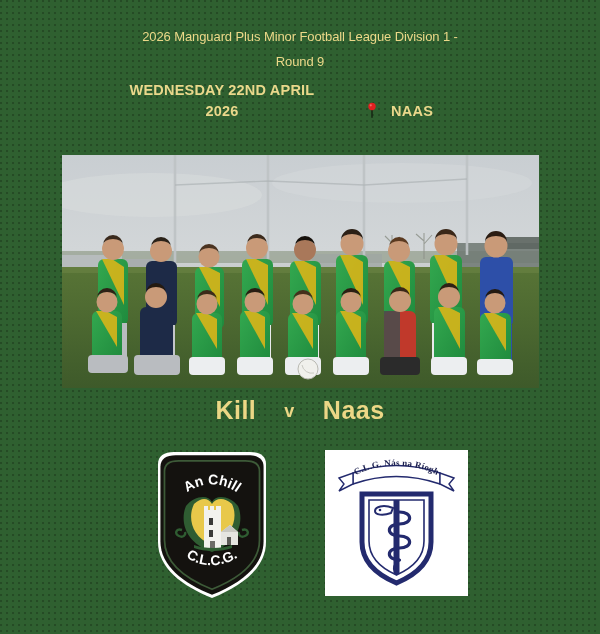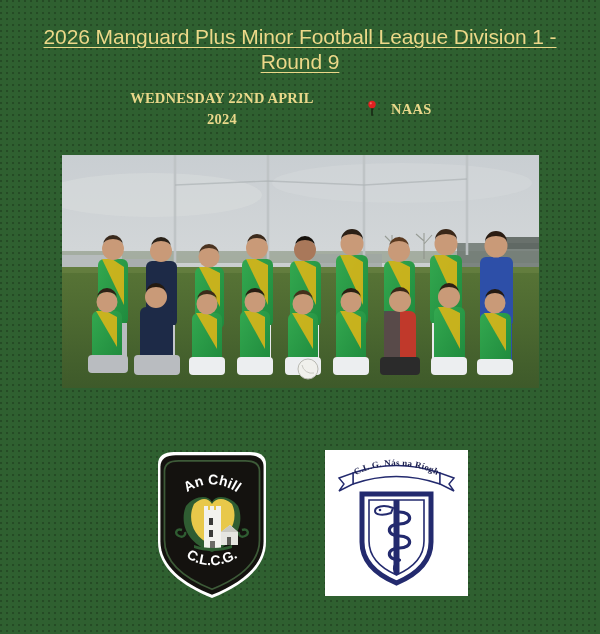--- a/index.html
+++ b/index.html
@@ -26,39 +26,37 @@
   .title-block {
     position: absolute;
     left: 0;
     top: 24px;
     width: 600px;
     text-align: center;
   }
   .title-line {
     display: inline;
     color: #ecd889;
-    font-size: 21px;
+    font-size: 13px;
     font-weight: 400;
     letter-spacing: -0.1px;
     line-height: 25px;
-    text-decoration: underline;
     text-underline-offset: 3px;
     text-decoration-thickness: 1.2px;
   }
 
   
   .info-row {
     position: absolute;
     left: 0;
-    top: 88px;
+    top: 80px;
     width: 600px;
     display: flex;
     justify-content: center;
-    align-items: center;
-    font-family: Liberation Serif, serif;
+    align-items: flex-end;
   }
   .date-col {
     width: 268px;
     text-align: center;
     color: #ead88b;
     font-size: 14.5px;
     font-weight: bold;
     letter-spacing: 0.2px;
     line-height: 21px;
   }
@@ -148,21 +146,21 @@
 
   <div class="title-block">
     <span class="title-line">2026 Manguard Plus Minor Football League Division 1 -</span><br>
     <span class="title-line">Round 9</span>
   </div>
 
   <div class="info-row">
 
     <div class="date-col">
       <span>WEDNESDAY 22ND APRIL</span><br>
-      <span>2024</span>
+      <span>2026</span>
     </div>
 
     <div class="meta-col">
 
       <div class="meta-line">
         <span class="icon-slot">
           <svg viewBox="0 0 20 20" width="18" height="18" aria-hidden="true">
             <path d="M10 4.2 L10 17" stroke="#13200f" stroke-width="1.5" fill="none" stroke-linecap="round"></path>
             <circle cx="10" cy="5" r="4.1" fill="#e02020"></circle>
             <circle cx="8.6" cy="3.7" r="1.2" fill="#f46a6a"></circle>
@@ -372,20 +370,23 @@
             <rect x="415" y="204" width="36" height="16" rx="4" fill="#eceef0"></rect>
           </g>
         </g>
 
         <circle cx="246" cy="214" r="10" fill="#f0f0ec" stroke="#b9b9b2" stroke-width="1"></circle>
         <path d="M240 210 a10 10 0 0 0 12 8" stroke="#c9c9c2" stroke-width="1" fill="none"></path>
       </g>
     </svg>
   </div>
 
+  <div class="matchup">
+    <span class="team-left">Kill</span><span class="vs">v</span><span class="team-right">Naas</span>
+  </div>
 
   <div class="crest-kill">
     <svg class="crest-svg" viewBox="0 0 124 156" aria-hidden="true">
       <defs>
         <path id="killShield" d="M8 18 C8 10 14 6 24 6 L100 6 C110 6 116 10 116 18 L116 96 C116 122 92 140 62 152 C32 140 8 122 8 96 Z"></path>
         <path id="arcTop" d="M30 54 A38 34 0 0 1 94 54"></path>
         <path id="arcBot" d="M26 100 A40 34 0 0 0 98 100"></path>
       </defs>
       <use href="#killShield" fill="#ffffff"></use>
       <g transform="translate(62 79) scale(0.955) translate(-62 -79)">

